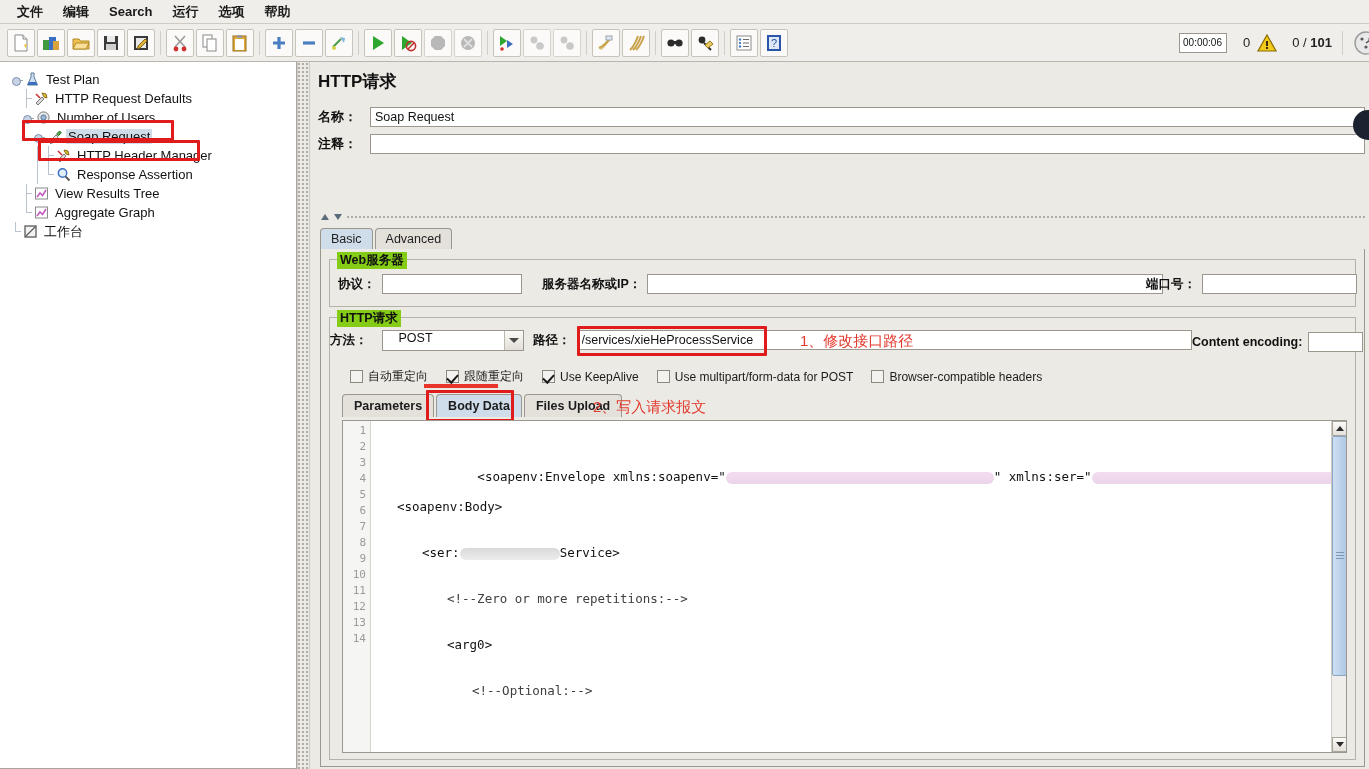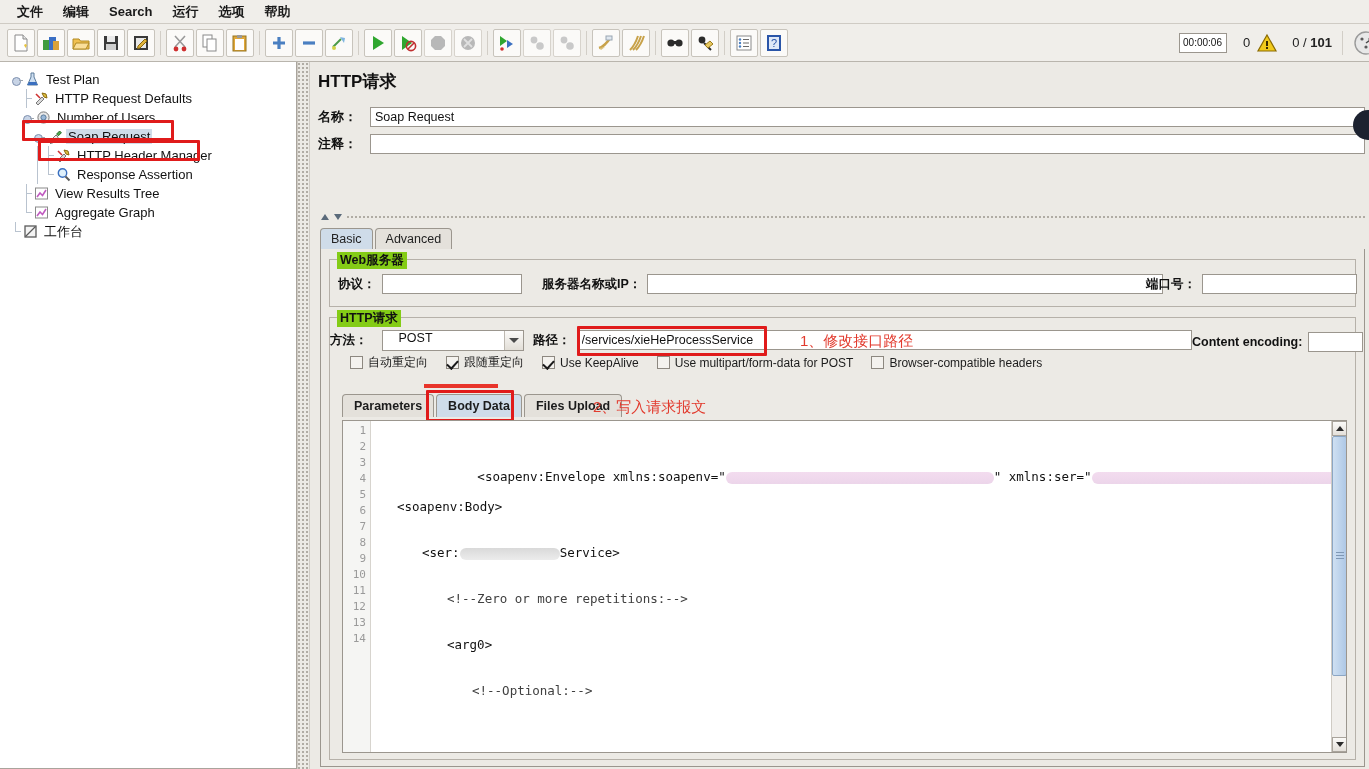--- a/index.html
+++ b/index.html
@@ -656,21 +656,21 @@
         </div>
 
         <div class="anno-box" style="left:247px; top:8px; width:190px; height:30px;"></div>
         <div class="anno-text" style="left:470px; top:14px;">1、修改接口路径</div>
 
         <div class="content-enc" style="left:862px; top:14px;">
           <span class="lbl-bold" style="margin-right:6px;">Content encoding:</span>
           <input class="txt" style="width: 55px;" value="">
         </div>
 
-        <div class="cbrow" style="left:20px; top:36px;">
+        <div class="cbrow" style="left:20px; top:50px;">
           <label class="cb">
             <span class="cbbox"></span>
             <span class="cblbl">自动重定向</span>
           </label>
           <label class="cb">
             <span class="cbbox checked"></span>
             <span class="cblbl">跟随重定向</span>
           </label>
           <label class="cb">
             <span class="cbbox checked"></span>

